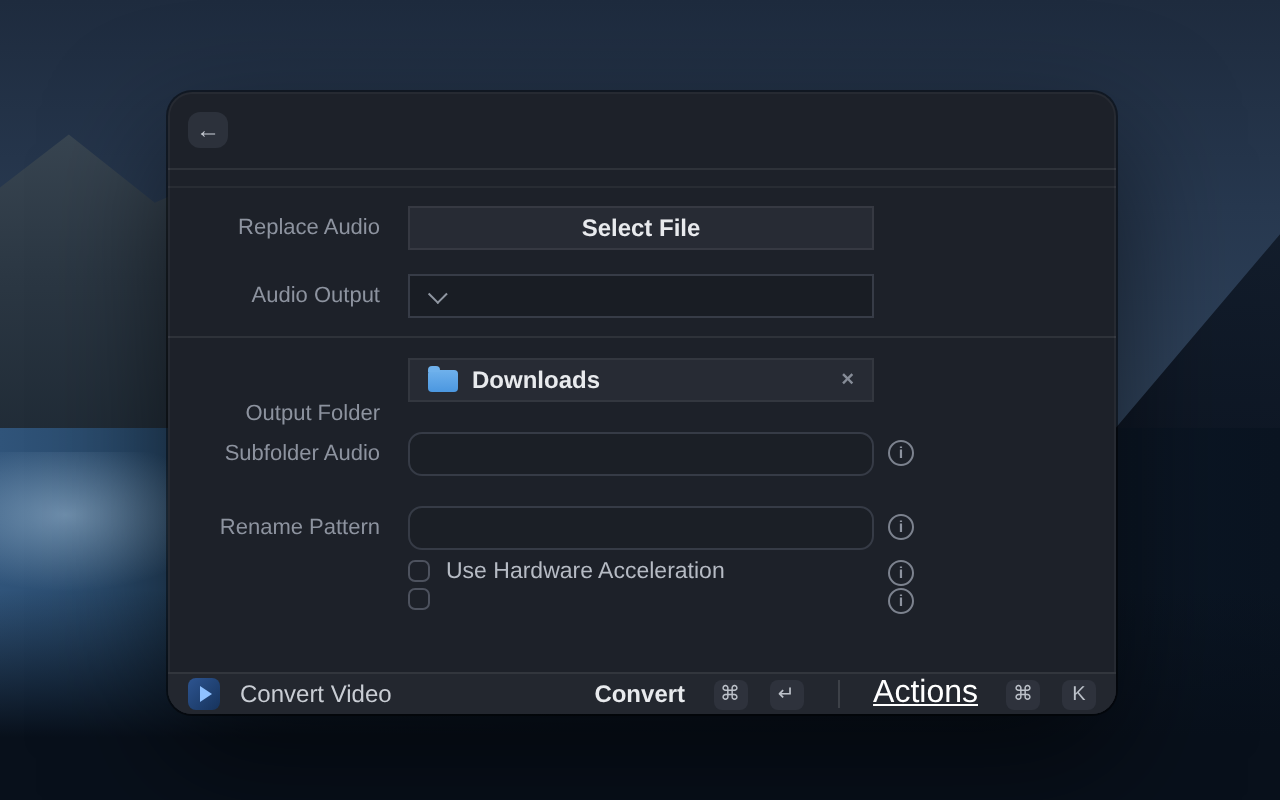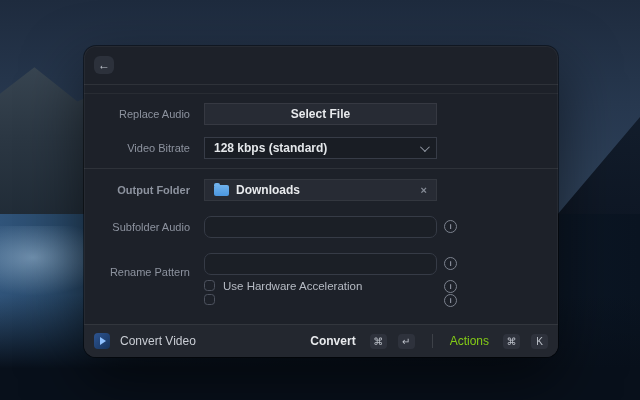--- a/index.html
+++ b/index.html
@@ -62,31 +62,31 @@
 
   .info-ic { position:absolute; left:360px; width:13px; height:13px; border:1.3px solid #7c828e;
     border-radius:50%; color:#8d939f; font-size:8px; font-weight:bold; font-style:normal;
     display:flex; align-items:center; justify-content:center; }
 
   .chk-row { position:absolute; left:120px; display:flex; align-items:flex-start; }
   .chk-box { width:11px; height:11px; border:1.5px solid #4d525e; border-radius:3.5px; background:transparent; }
   .chk-lbl { margin-left:8px; font-size:11.5px; color:#b6bbc4; }
 
   
-  .footer { position:absolute; left:0; bottom:0; width:100%; height:33px; background:#23272f;
+  .footer { position:absolute; left:0; bottom:0; width:100%; height:21px; background:#23272f;
     border-top:1px solid rgba(255,255,255,0.07); display:flex; align-items:center; padding:0 10px; }
   .app-ic { width:16px; height:16px; border-radius:4px;
     background:linear-gradient(135deg,#2d5documents,#16335c); background:linear-gradient(135deg,#2d5490,#16335c);
     display:flex; align-items:center; justify-content:center; margin-right:10px; position:relative; }
   .app-ic::after { content:""; width:0; height:0; border-left:6px solid #8fc1ff;
     border-top:4px solid transparent; border-bottom:4px solid transparent; margin-left:1px; }
   .app-name { font-size:12px; color:#c9cdd4; }
   .foot-right { margin-left:auto; display:flex; align-items:center; gap:11px; }
   .foot-action { font-size:12px; font-weight:bold; color:#e8eaed; margin-right:3px; }
-  .foot-action2 { font-size:12px; color:#84cc16; margin-right:3px; }
+  .foot-action2 { font-size:16px; color:#ffffff; margin-right:3px;text-decoration:underline; }
   .key { min-width:17px; height:15px; padding:0 3px; background:#2e323c; border-radius:4px;
     display:flex; align-items:center; justify-content:center; font-size:10px; color:#bcc1c9; }
   .foot-div { width:1px; height:14px; background:rgba(255,255,255,0.12); margin:0 6px; }
 </style>
 </head>
 <body>
 
 <div class="stage">
 
   <div class="wp wp-sky"></div>
@@ -104,42 +104,41 @@
       </div>
     </div>
     <div class="hdiv hdiv-header"></div>
     <div class="hdiv hdiv-scroll"></div>
 
     <div class="frm-label" style="top:62px;">Replace Audio</div>
     <div class="field field-btn" style="top:57px;">
       <span>Select File</span>
     </div>
 
-    <div class="frm-label" style="top:96px;">Video Bitrate</div>
+    <div class="frm-label" style="top:96px;">Audio Output</div>
     <div class="field field-dd" style="top:91px;">
-      <span>128 kbps (standard)</span>
       <span class="chev"></span>
     </div>
 
     <div class="hdiv hdiv-section"></div>
 
-    <div class="frm-label" style="top:138px;font-weight:bold;">Output Folder</div>
+    <div class="frm-label" style="top:155px;">Output Folder</div>
     <div class="field field-chip" style="top:133px;">
       <span class="folder-ic"></span>
       <span>Downloads</span>
       <span class="chip-x">×</span>
     </div>
 
     <div class="frm-label" style="top:175px;">Subfolder Audio</div>
     <input class="field-input" style="position: absolute; left: 120px; top: 170px;" value="">
     <div class="info-ic" style="top:174px;">
       <span>i</span>
     </div>
 
-    <div class="frm-label" style="top:220px;">Rename Pattern</div>
+    <div class="frm-label" style="top:212px;">Rename Pattern</div>
     <input class="field-input" style="position: absolute; left: 120px; top: 207px;" value="">
     <div class="info-ic" style="top:211px;">
       <span>i</span>
     </div>
 
     <div class="chk-row" style="top:234px;">
       <span class="chk-box"></span>
       <span class="chk-lbl">Use Hardware Acceleration</span>
     </div>
     <div class="info-ic" style="top:234px;">

